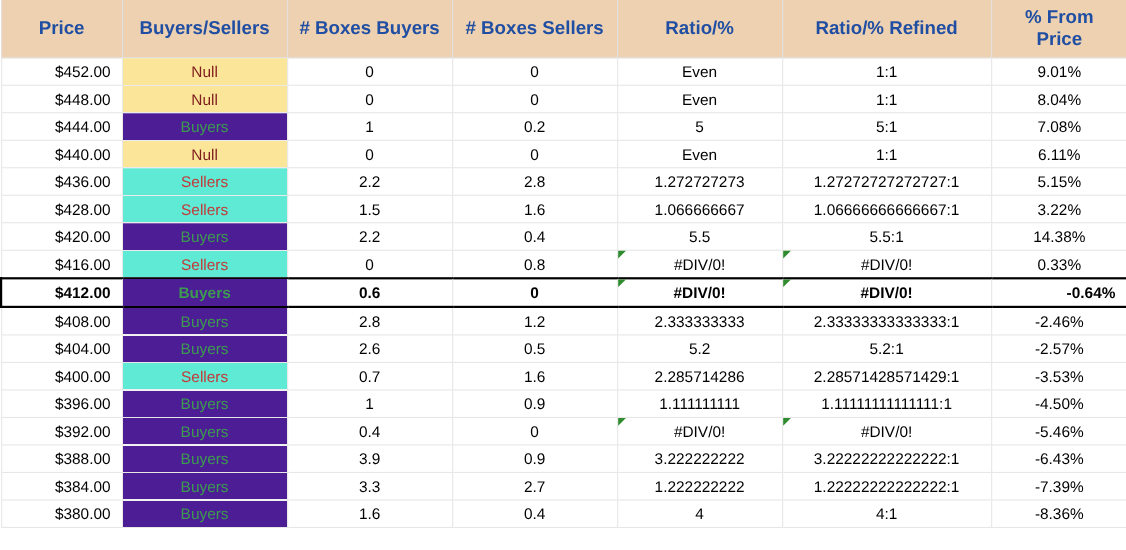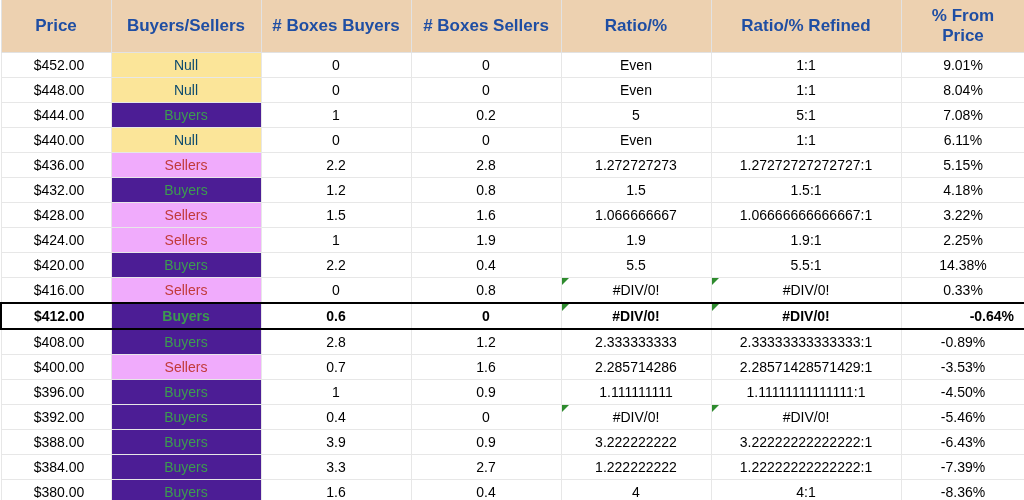--- a/index.html
+++ b/index.html
@@ -28,26 +28,26 @@
   }
   td {
     border: 1px solid #e7e7e7;
     padding: 4px 10px;
     text-align: center;
     height: 24px;
     position: relative;
     font-size: 14px;
   }
   td.price {
-    text-align: center;
+    text-align: right;
     padding-left: 16px;
   }
-  td.bs-null  { background: #fbe599; color: #0c4a6e; }
+  td.bs-null  { background: #fbe599; color: #7f1d1d; }
   td.bs-buyers  { background: #4c1d95; color: #3c9b4f; }
-  td.bs-sellers { background: #f0abfc; color: #c23a3a; }
+  td.bs-sellers { background: #5eead4; color: #c23a3a; }
   tr.highlight td {
     border-top: 2px solid #000;
     border-bottom: 2px solid #000;
     font-weight: bold;
   }
   tr.highlight td:first-child { border-left: 2px solid #000; }
   tr.highlight td:last-child  { border-right: 2px solid #000; text-align: right; }
   .err-flag::before {
     content: "";
     position: absolute;
@@ -128,47 +128,29 @@
       <tr>
         <td class="price">$436.00</td>
         <td class="bs-sellers">Sellers</td>
         <td>2.2</td>
         <td>2.8</td>
         <td>1.272727273</td>
         <td>1.27272727272727:1</td>
         <td>5.15%</td>
       </tr>
       <tr>
-        <td class="price">$432.00</td>
-        <td class="bs-buyers">Buyers</td>
-        <td>1.2</td>
-        <td>0.8</td>
-        <td>1.5</td>
-        <td>1.5:1</td>
-        <td>4.18%</td>
-      </tr>
-      <tr>
         <td class="price">$428.00</td>
         <td class="bs-sellers">Sellers</td>
         <td>1.5</td>
         <td>1.6</td>
         <td>1.066666667</td>
         <td>1.06666666666667:1</td>
         <td>3.22%</td>
       </tr>
       <tr>
-        <td class="price">$424.00</td>
-        <td class="bs-sellers">Sellers</td>
-        <td>1</td>
-        <td>1.9</td>
-        <td>1.9</td>
-        <td>1.9:1</td>
-        <td>2.25%</td>
-      </tr>
-      <tr>
         <td class="price">$420.00</td>
         <td class="bs-buyers">Buyers</td>
         <td>2.2</td>
         <td>0.4</td>
         <td>5.5</td>
         <td>5.5:1</td>
         <td>14.38%</td>
       </tr>
       <tr>
         <td class="price">$416.00</td>
@@ -188,21 +170,30 @@
         <td class="err-flag">#DIV/0!</td>
         <td>-0.64%</td>
       </tr>
       <tr>
         <td class="price">$408.00</td>
         <td class="bs-buyers">Buyers</td>
         <td>2.8</td>
         <td>1.2</td>
         <td>2.333333333</td>
         <td>2.33333333333333:1</td>
-        <td>-0.89%</td>
+        <td>-2.46%</td>
+      </tr>
+      <tr>
+        <td class="price">$404.00</td>
+        <td class="bs-buyers">Buyers</td>
+        <td>2.6</td>
+        <td>0.5</td>
+        <td>5.2</td>
+        <td>5.2:1</td>
+        <td>-2.57%</td>
       </tr>
       <tr>
         <td class="price">$400.00</td>
         <td class="bs-sellers">Sellers</td>
         <td>0.7</td>
         <td>1.6</td>
         <td>2.285714286</td>
         <td>2.28571428571429:1</td>
         <td>-3.53%</td>
       </tr>

